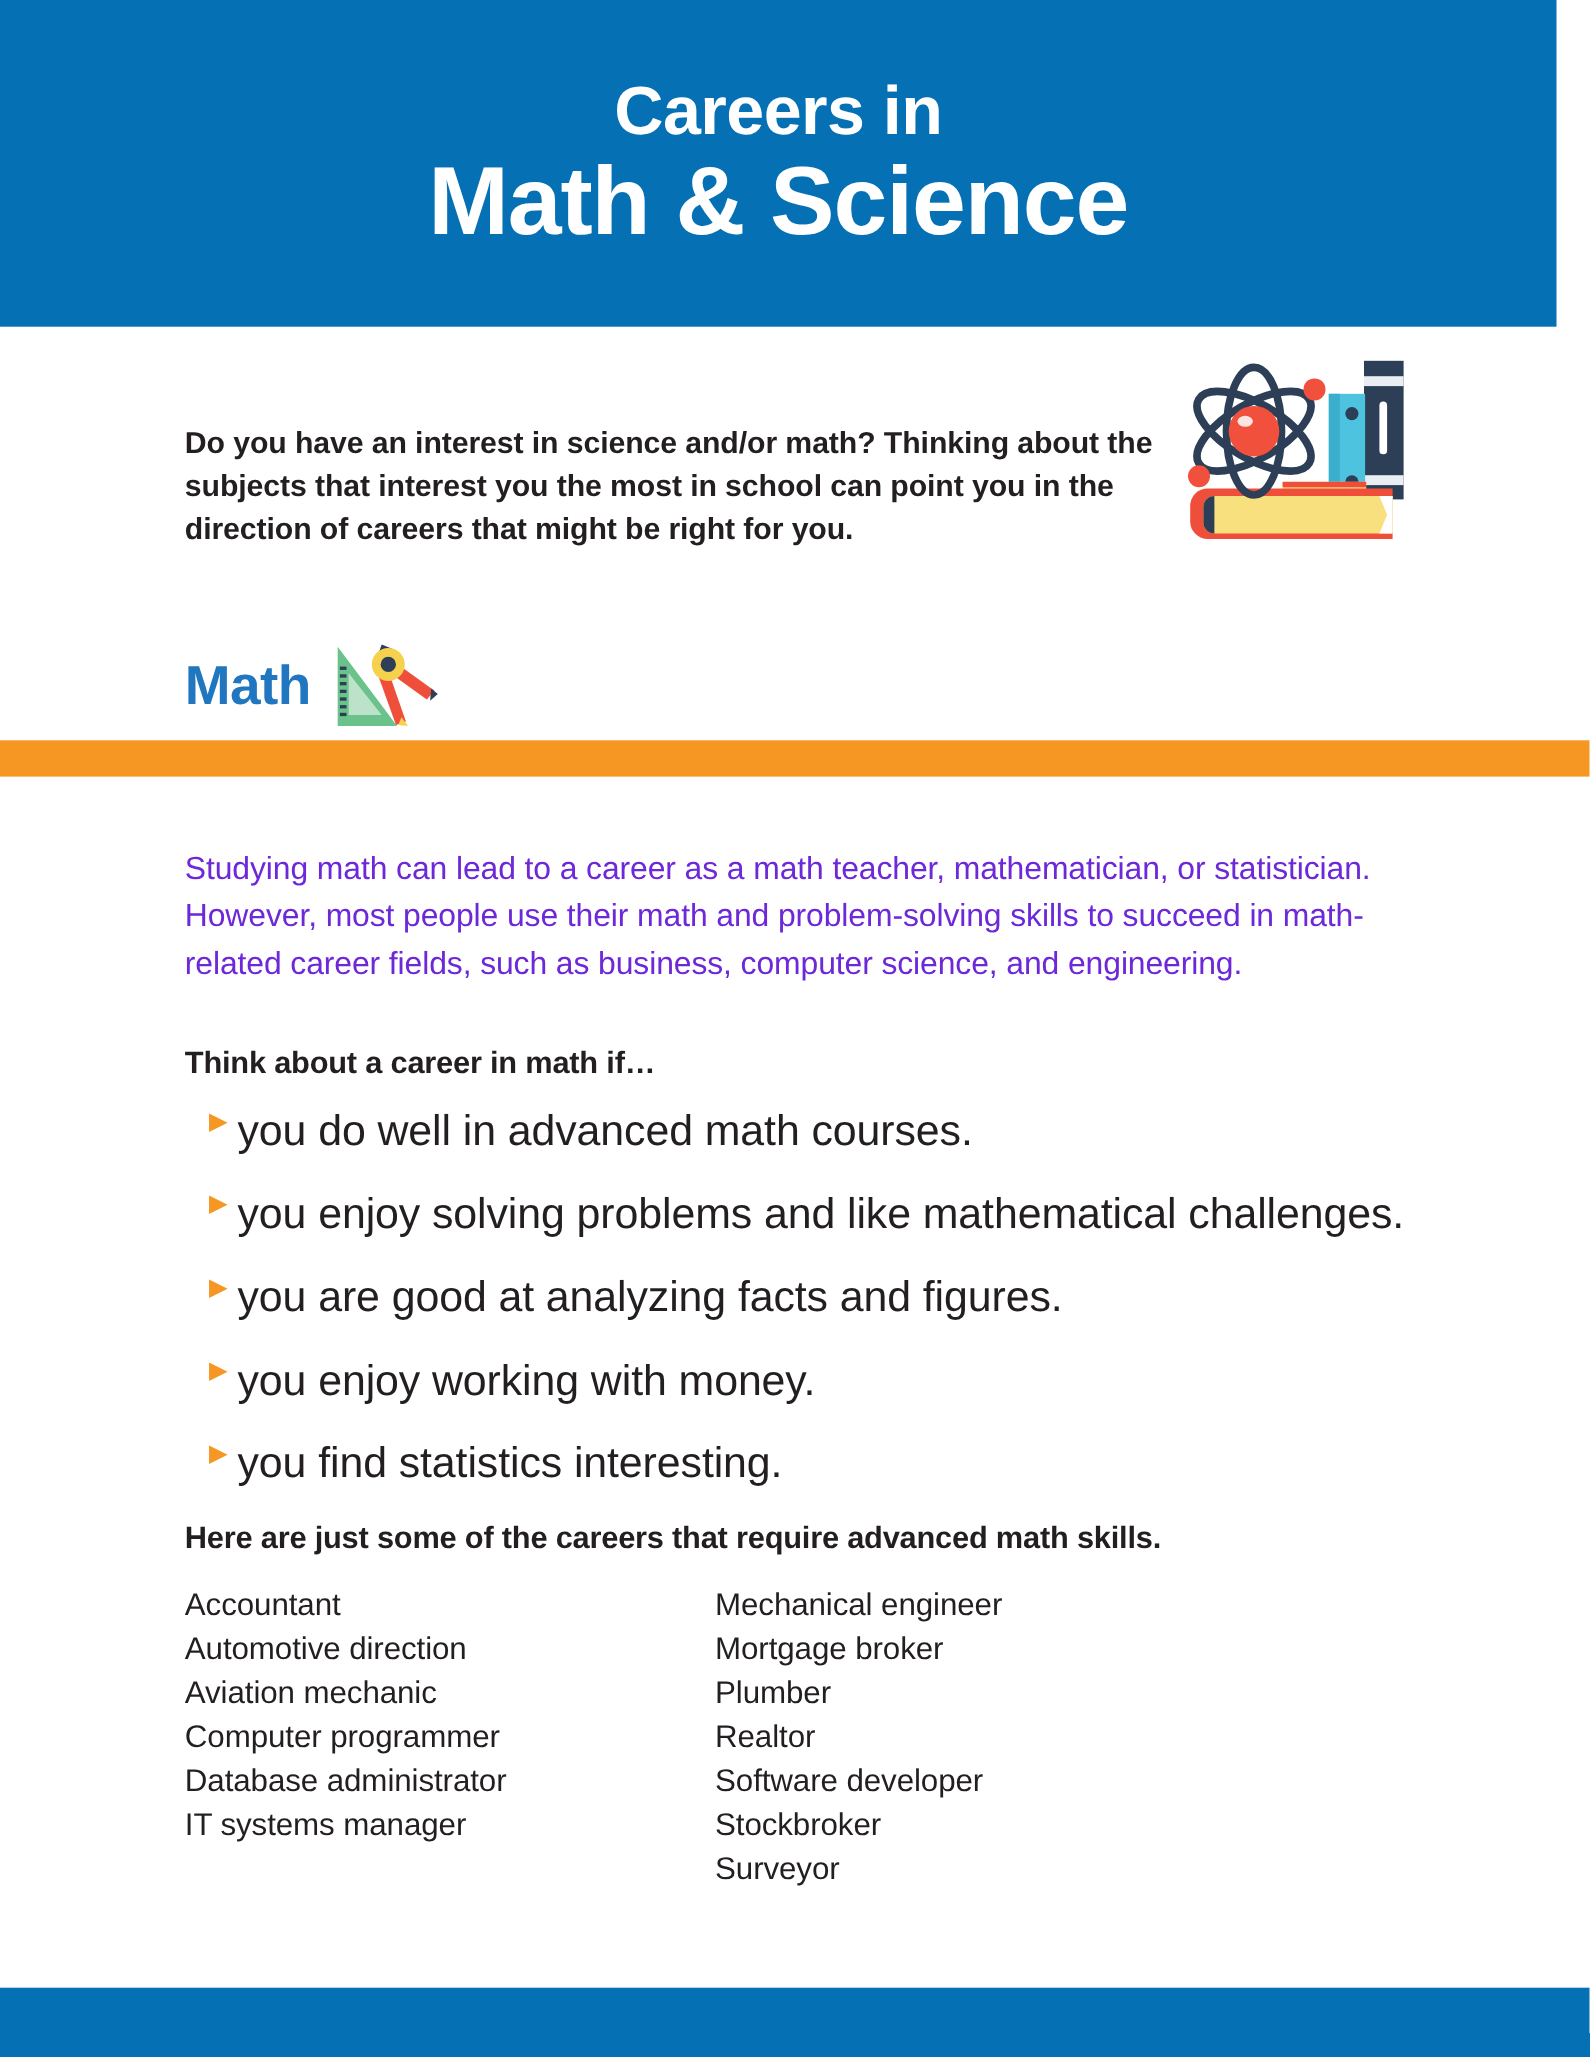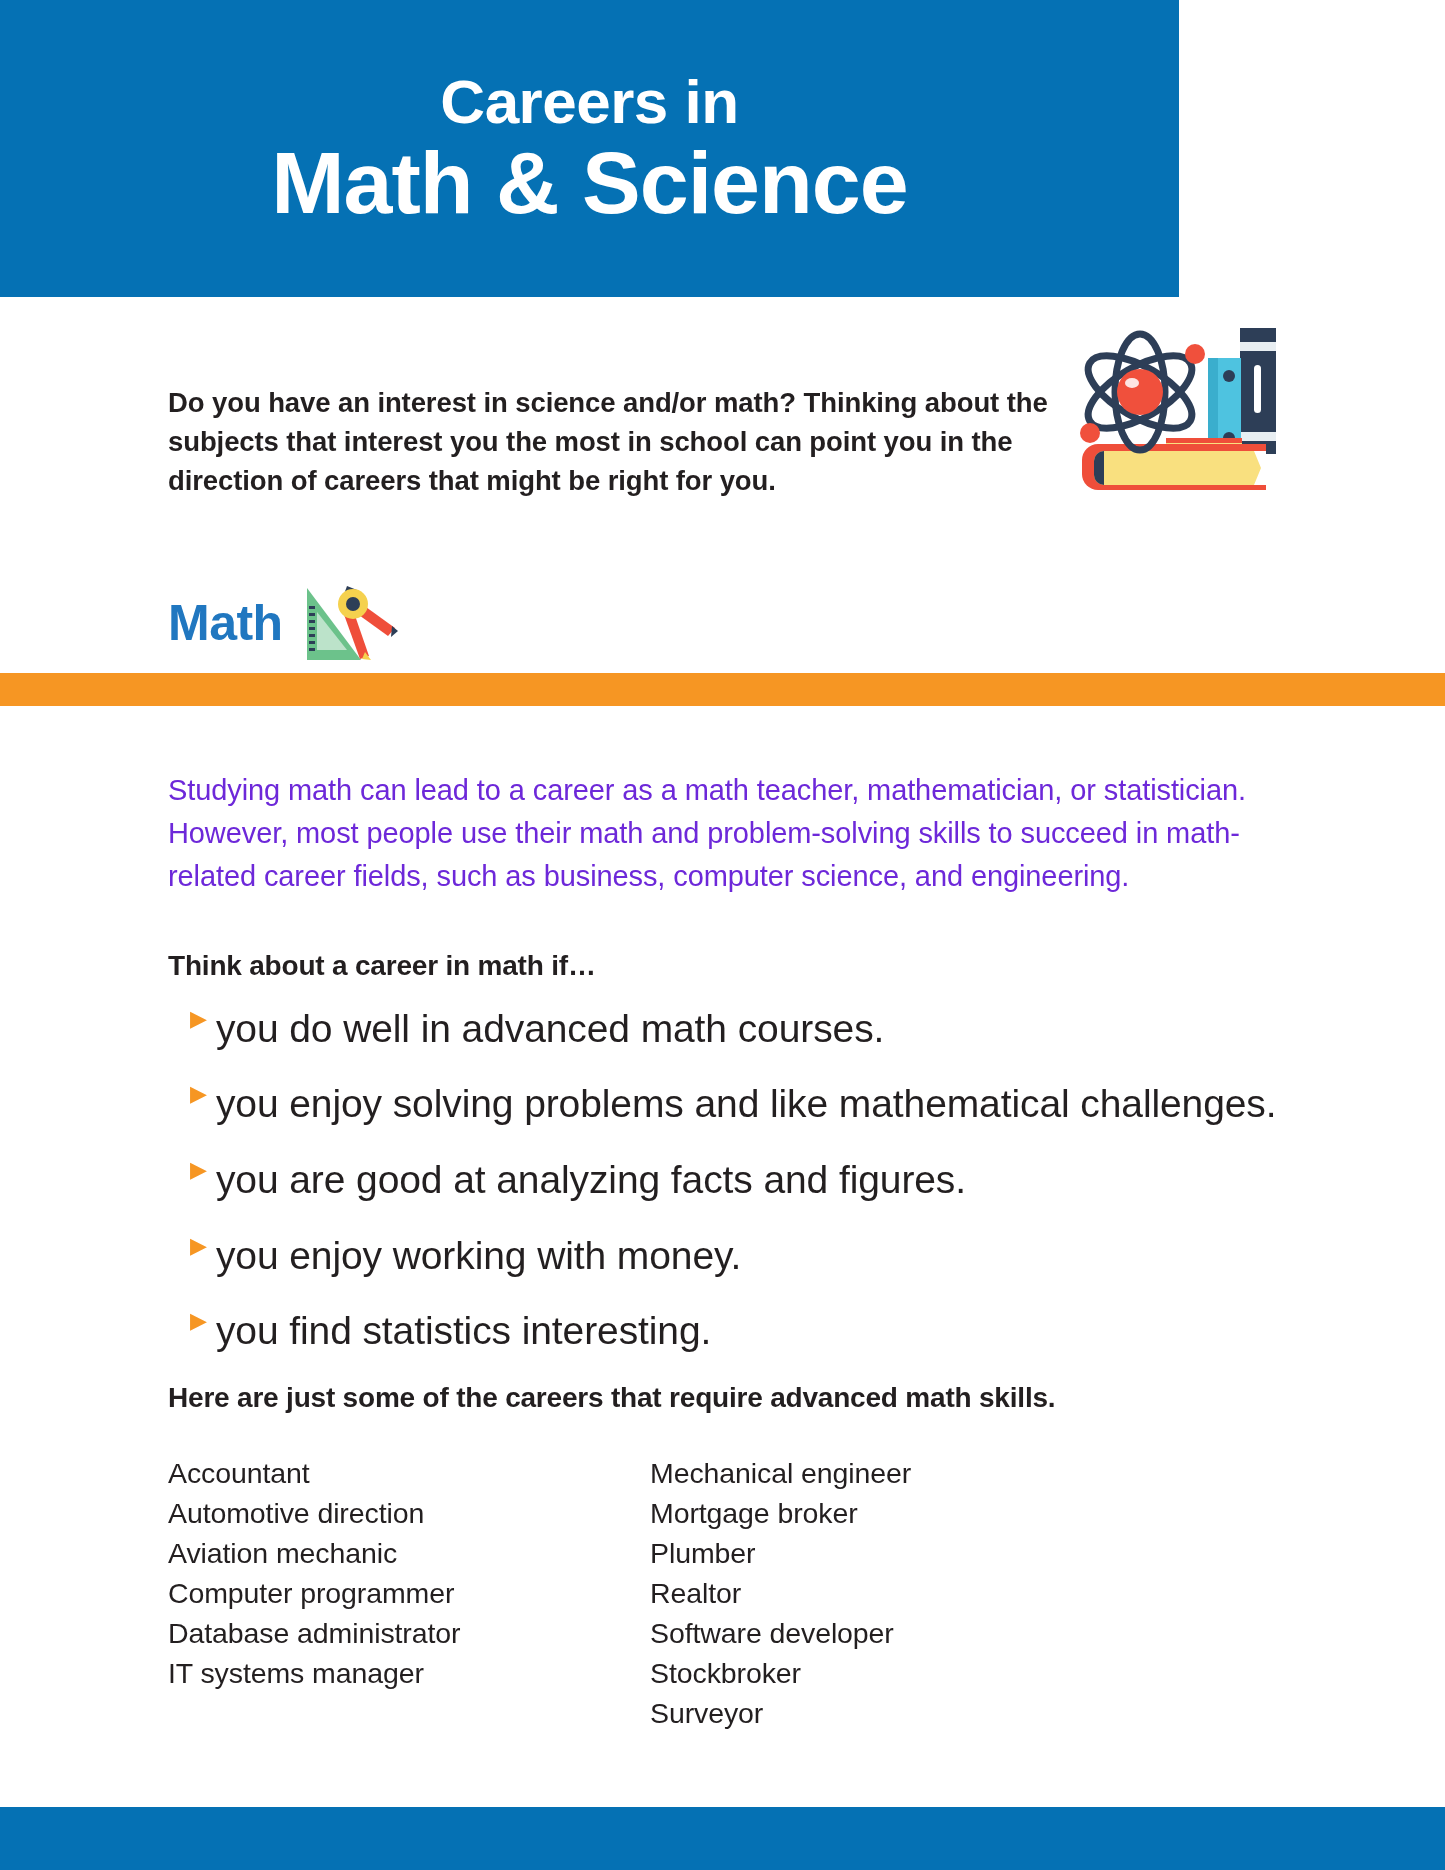--- a/index.html
+++ b/index.html
@@ -21,21 +21,21 @@
     height: 1870px;
     background: #ffffff;
     box-sizing: border-box;
   }
 
   
   .header-band {
     position: absolute;
     left: 0;
     top: 0;
-    width: 1179px;
+    width: 1415px;
     height: 297px;
     background: #0571b4;
     display: flex;
     flex-direction: column;
     align-items: center;
     justify-content: center;
   }
   .header-line1 {
     color: #ffffff;
     font-size: 62px;
@@ -158,21 +158,21 @@
 
   .careers-head {
     font-size: 28px;
     font-weight: bold;
     color: #231f20;
     letter-spacing: -0.2px;
   }
 
   .careers-cols {
     display: flex;
-    margin-top: 40px;
+    margin-top: 26px;
   }
   .careers-col {
     width: 482px;
   }
   .career-item {
     font-size: 28.5px;
     color: #231f20;
     line-height: 1.40;
     letter-spacing: -0.1px;
   }

